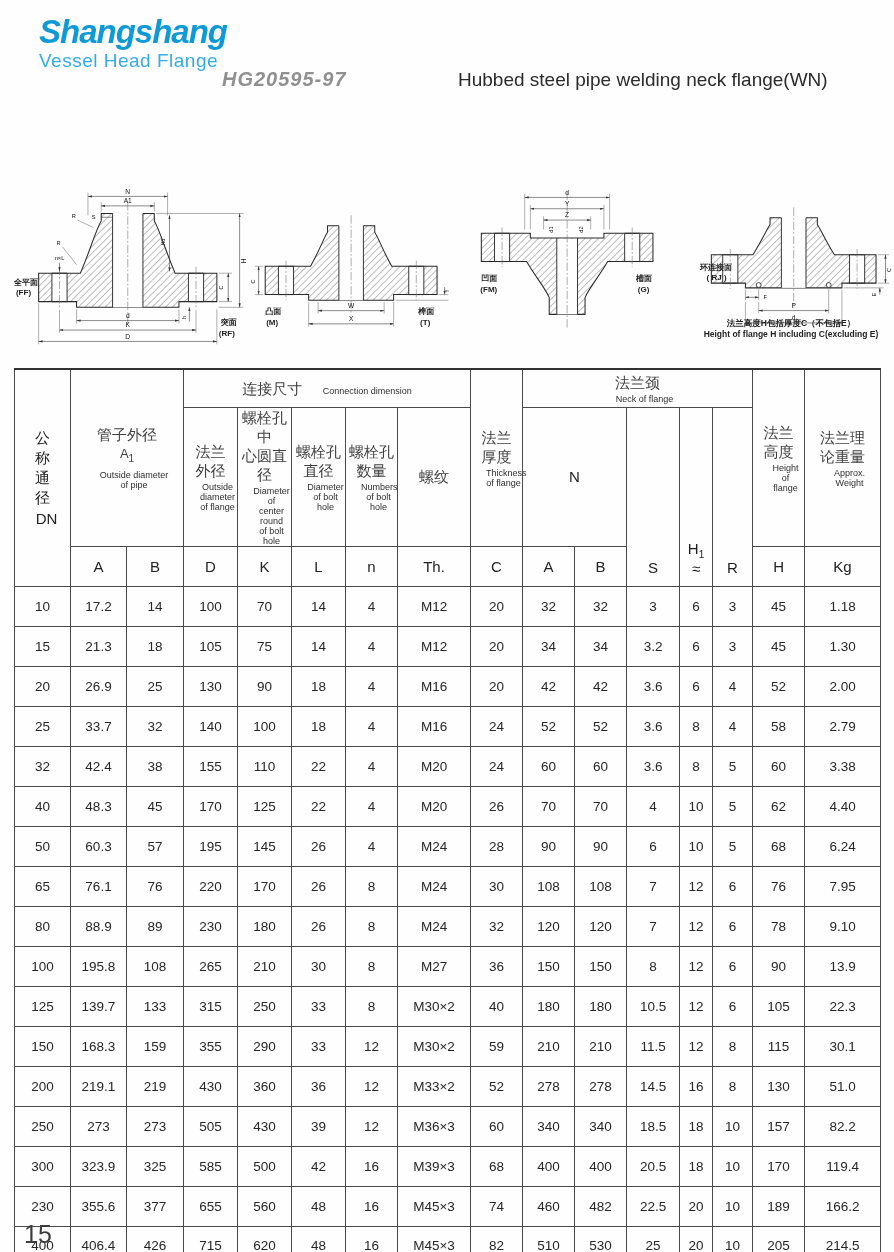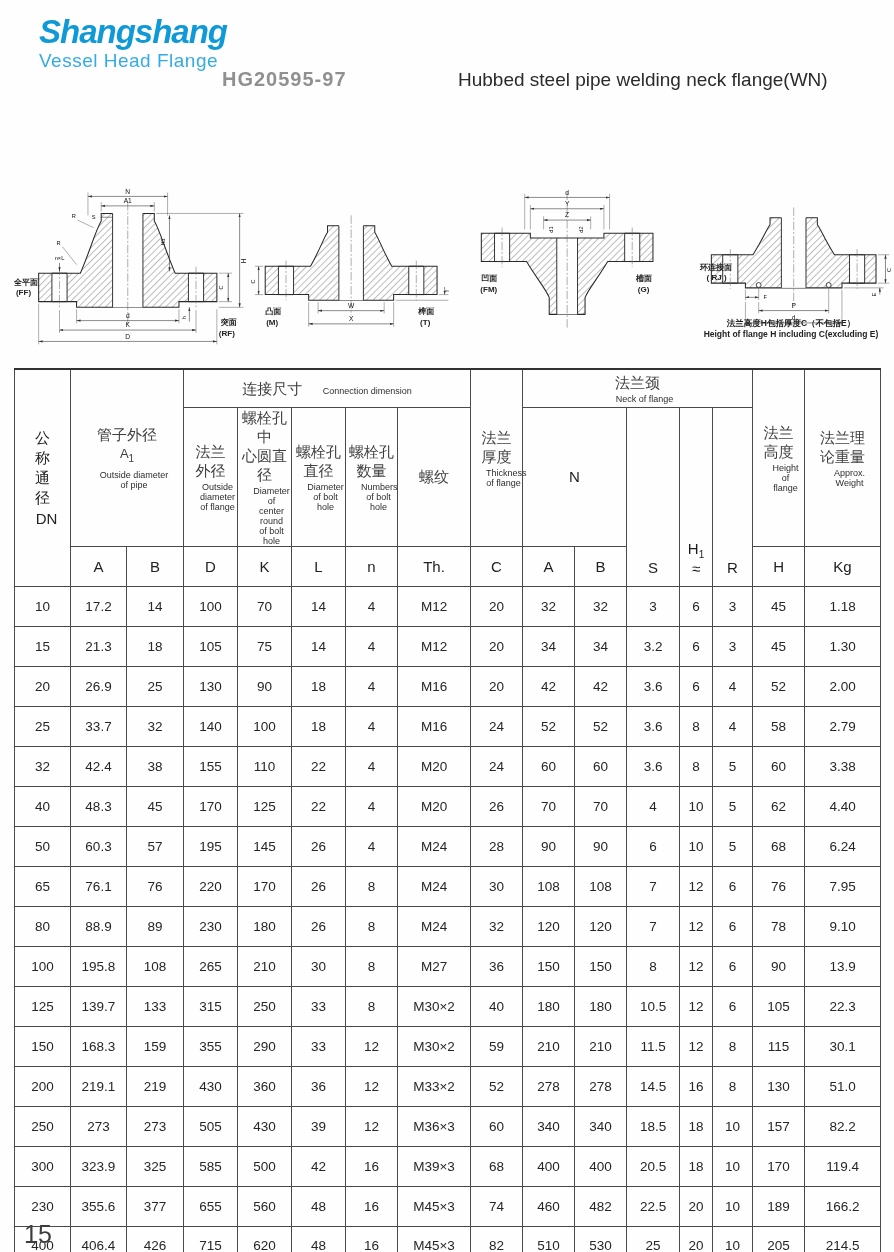--- a/index.html
+++ b/index.html
@@ -3,21 +3,21 @@
 <meta charset="utf-8">
 <style>
   html,body{margin:0;padding:0;background:#e8e8e8;}
   .sheet{position:relative;width:894px;height:1252px;background:#fefefe;margin:0 auto;
          font-family:"Liberation Sans","DejaVu Sans",sans-serif;color:#222;overflow:hidden;}
   
   .logo{position:absolute;left:30px;top:14px;width:185px;margin-left:9px;}
   .logo .l1{font-size:33px;font-weight:bold;font-style:italic;color:#0f9ad7;letter-spacing:-1px;line-height:36px;}
   .logo .l2{font-size:19px;color:#35ace2;line-height:22px;letter-spacing:0.5px;}
   .title-main{position:absolute;left:213px;top:26px;font-size:29px;color:#2b2b2b;white-space:nowrap;}
-  .std-code{position:absolute;left:222px;top:68px;font-size:20px;font-weight:bold;color:#909090;letter-spacing:1px;}
+  .std-code{position:absolute;left:222px;top:68px;font-size:20px;font-weight:bold;font-style:italic;color:#909090;letter-spacing:1px;}
   .subtitle{position:absolute;left:443px;top:69px;font-size:19px;color:#2b2b2b;white-space:nowrap;margin-left:15px;}
   .page-number{position:absolute;left:24px;top:1220px;font-size:25px;color:#3d3d3d;}
   
   svg{position:absolute;overflow:visible;}
   .out{fill:url(#hatch);stroke:#2a2a2a;stroke-width:1.1;}
   .edge{stroke:#2a2a2a;stroke-width:1;}
   .cl{stroke:#666;stroke-width:0.55;stroke-dasharray:9 2 2 2;}
   .dim{stroke:#333;stroke-width:0.6;}
   .ext{stroke:#444;stroke-width:0.45;}
   .lb{font-family:"Liberation Sans",sans-serif;font-size:7px;fill:#111;text-anchor:middle;}

